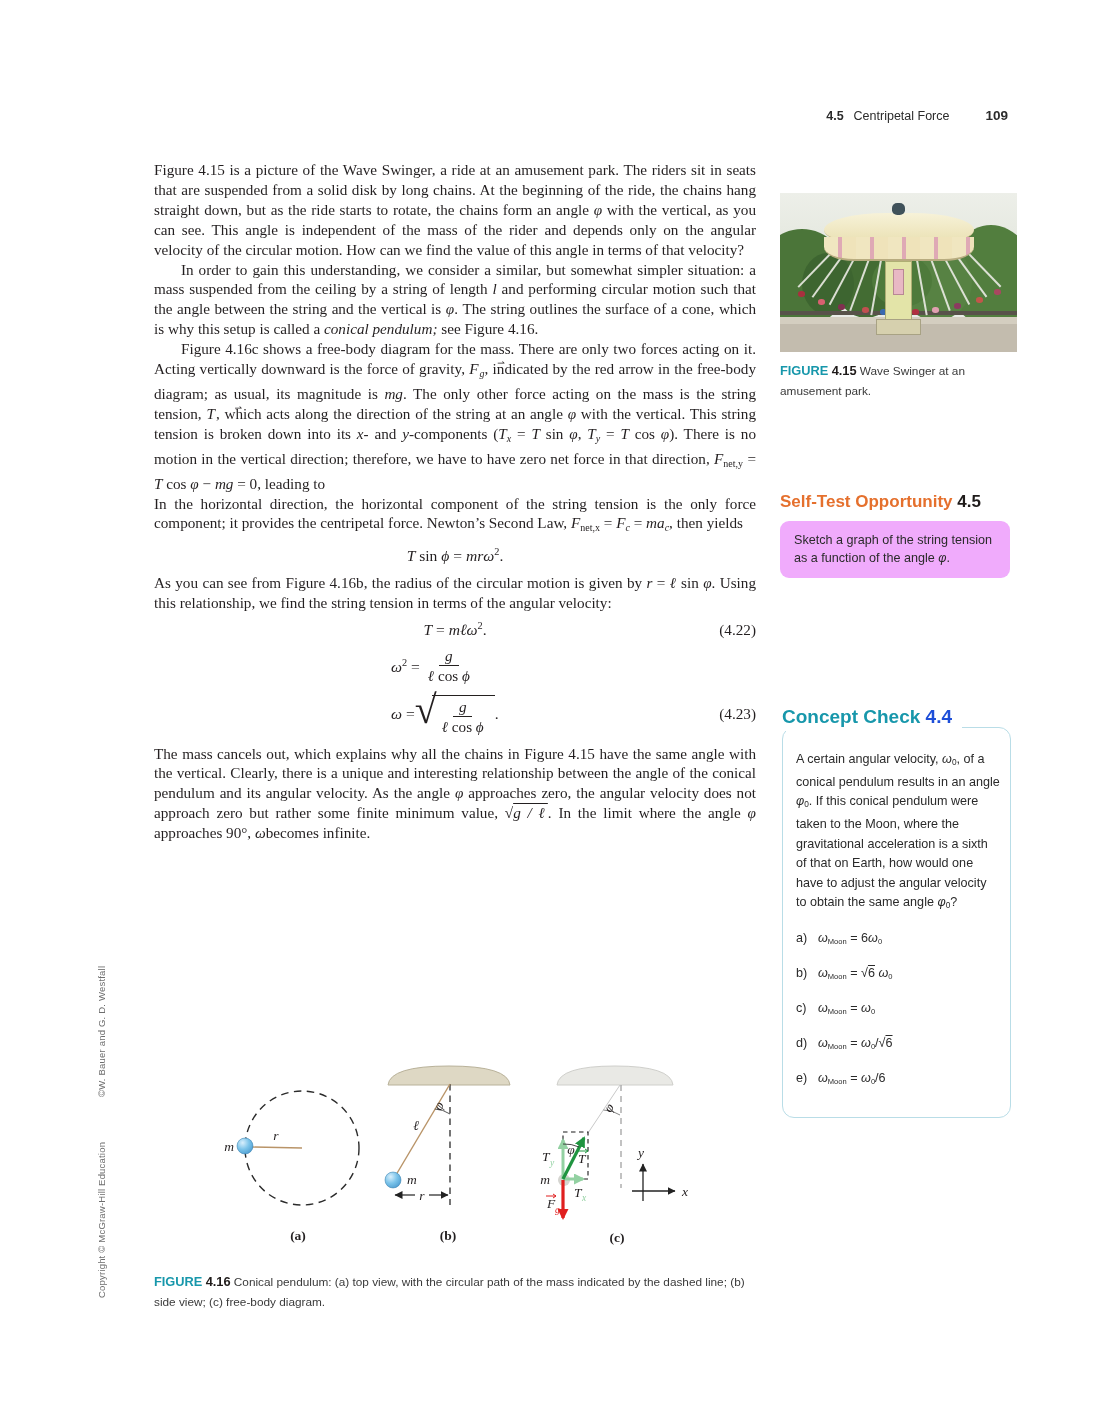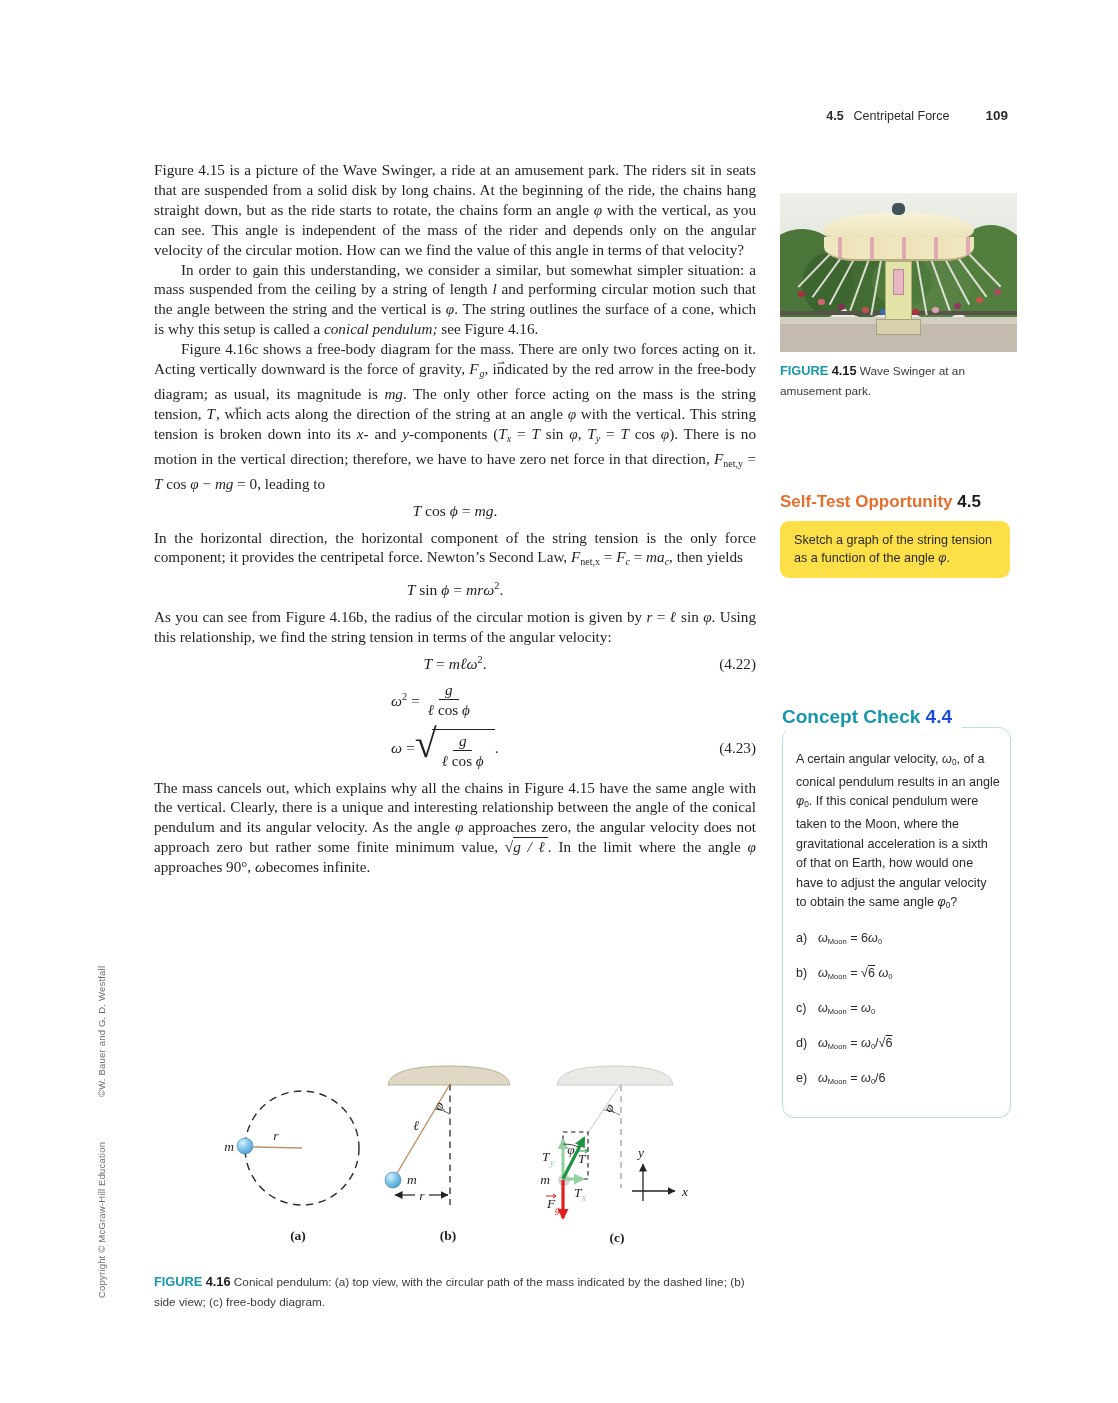--- a/index.html
+++ b/index.html
@@ -51,21 +51,21 @@
 
   
   .figcap { position:absolute; font-family:Liberation Sans, sans-serif; font-size:11.8px;
             line-height:20px; color:#3a3a3a; }
   .figlab { color:#1797ab; font-weight:bold; font-size:12.8px; }
   .fignum { color:#1f1b1a; font-weight:bold; font-size:12.8px; }
 
   .st-head { position:absolute; left:780px; top:492px; font-family:"Liberation Sans", sans-serif;
              font-size:17px; font-weight:bold; color:#e5702d; }
   .st-head .num { color:#1f1b1a; }
-  .st-box { position:absolute; left:780px; top:521px; width:230px; background:#fde047;
+  .st-box { position:absolute; left:780px; top:521px; width:230px; background:#f0abfc;
             border-radius:9px; padding:11px 12px 11px 14px;
             font-family:"Liberation Sans", sans-serif; font-size:12.6px; line-height:17.5px; color:#2a2a2a; }
 
   .cc-head { position:absolute; left:782px; top:706px; z-index:2; background:#fff;
              padding:0 10px 3px 0; font-family:"Liberation Sans", sans-serif;
              font-size:19px; font-weight:bold; color:#1797ab; }
   .cc-head .num { color:#1d4ed8; }
   .cc-box { position:absolute; left:782px; top:727px; width:229px; background:#fff;
             border:1.6px solid #b9dde7; border-radius:12px; padding:22px 10px 14px 13px;
             font-family:"Liberation Sans", sans-serif; font-size:12.6px; line-height:19.5px; color:#2a2a2a; }
@@ -101,21 +101,20 @@
 <div class="copyvert">
   <span>Copyright © McGraw-Hill Education</span>
   <span>©W. Bauer and G. D. Westfall</span>
 </div>
 
 <div class="maincol">
   <p><span>Figure 4.15 is a picture of the Wave Swinger, a ride at an amusement park. The riders sit in seats that are suspended from a solid disk by long chains. At the beginning of the ride, the chains hang straight down, but as the ride starts to rotate, the chains form an angle </span><span class="i">φ</span><span> with the vertical, as you can see. This angle is independent of the mass of the rider and depends only on the angular velocity of the circular motion. How can we find the value of this angle in terms of that velocity?</span></p>
   <p class="ind"><span>In order to gain this understanding, we consider a similar, but somewhat simpler situation: a mass suspended from the ceiling by a string of length </span><span class="i">l</span><span> and performing circular motion such that the angle between the string and the vertical is </span><span class="i">φ</span><span>. The string outlines the surface of a cone, which is why this setup is called a </span><span class="i">conical pendulum;</span><span> see Figure 4.16.</span></p>
   <p class="ind"><span>Figure 4.16c shows a free-body diagram for the mass. There are only two forces acting on it. Acting vertically downward is the force of gravity, </span><span class="vec">F</span><span class="sub i">g</span><span>, indicated by the red arrow in the free-body diagram; as usual, its magnitude is </span><span class="i">mg</span><span>. The only other force acting on the mass is the string tension, </span><span class="vec">T</span><span>, which acts along the direction of the string at an angle </span><span class="i">φ</span><span> with the vertical. This string tension is broken down into its </span><span class="i">x</span><span>- and </span><span class="i">y</span><span>-components (</span><span class="i">T</span><span class="sub i">x</span><span> = </span><span class="i">T</span><span> sin </span><span class="i">φ</span><span>, </span><span class="i">T</span><span class="sub i">y</span><span> = </span><span class="i">T</span><span> cos </span><span class="i">φ</span><span>). There is no motion in the vertical direction; therefore, we have to have zero net force in that direction, </span><span class="i">F</span><span class="sub">net,y</span><span> = </span><span class="i">T</span><span> cos </span><span class="i">φ</span><span> − </span><span class="i">mg</span><span> = 0, leading to</span></p>
 
-  <div class="eqc"><span class="i">T</span><span> cos </span><span class="i">ϕ</span><span> = </span><span class="i">mg</span><span>.</span></div>
 
   <p><span>In the horizontal direction, the horizontal component of the string tension is the only force component; it provides the centripetal force. Newton’s Second Law, </span><span class="i">F</span><span class="sub">net,x</span><span> = </span><span class="i">F</span><span class="sub i">c</span><span> = </span><span class="i">ma</span><span class="sub i">c</span><span>, then yields</span></p>
 
   <div class="eqc"><span class="i">T</span><span> sin </span><span class="i">ϕ</span><span> = </span><span class="i">mrω</span><span class="sup">2</span><span>.</span></div>
 
   <p><span>As you can see from Figure 4.16b, the radius of the circular motion is given by </span><span class="i">r</span><span> = </span><span class="i">ℓ</span><span> sin </span><span class="i">φ</span><span>. Using this relationship, we find the string tension in terms of the angular velocity:</span></p>
 
   <div class="eqc">
     <span><span class="i">T</span><span> = </span><span class="i">mℓω</span><span class="sup">2</span><span>.</span></span>
     <span class="eqnum">(4.22)</span>

